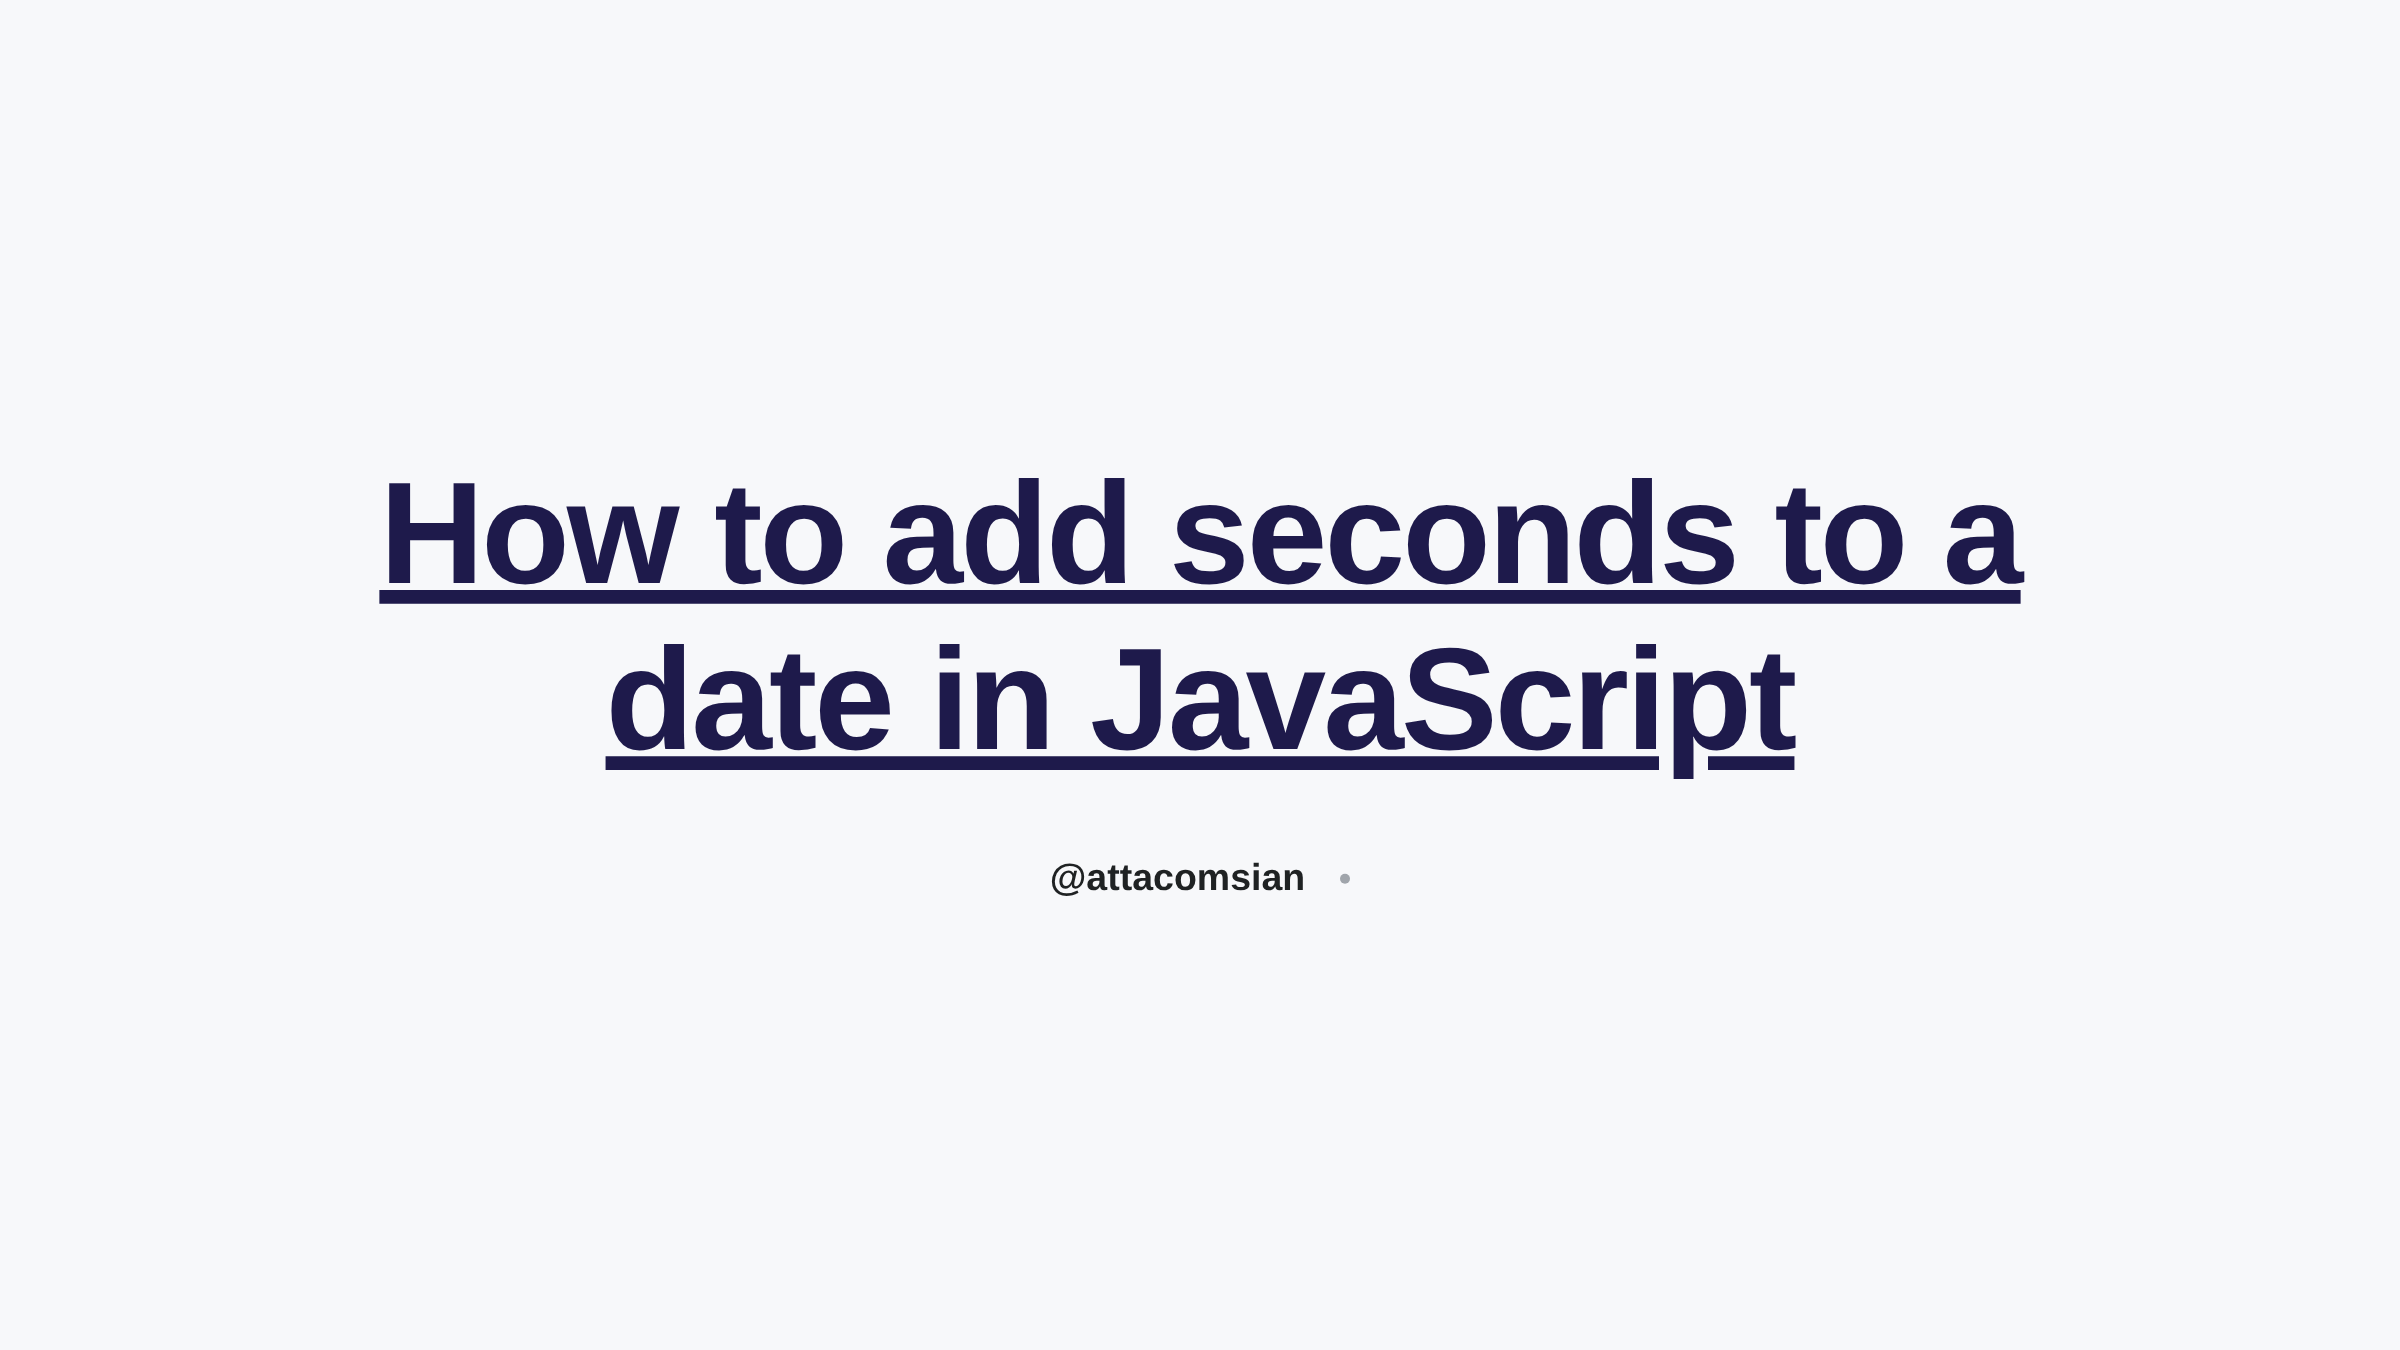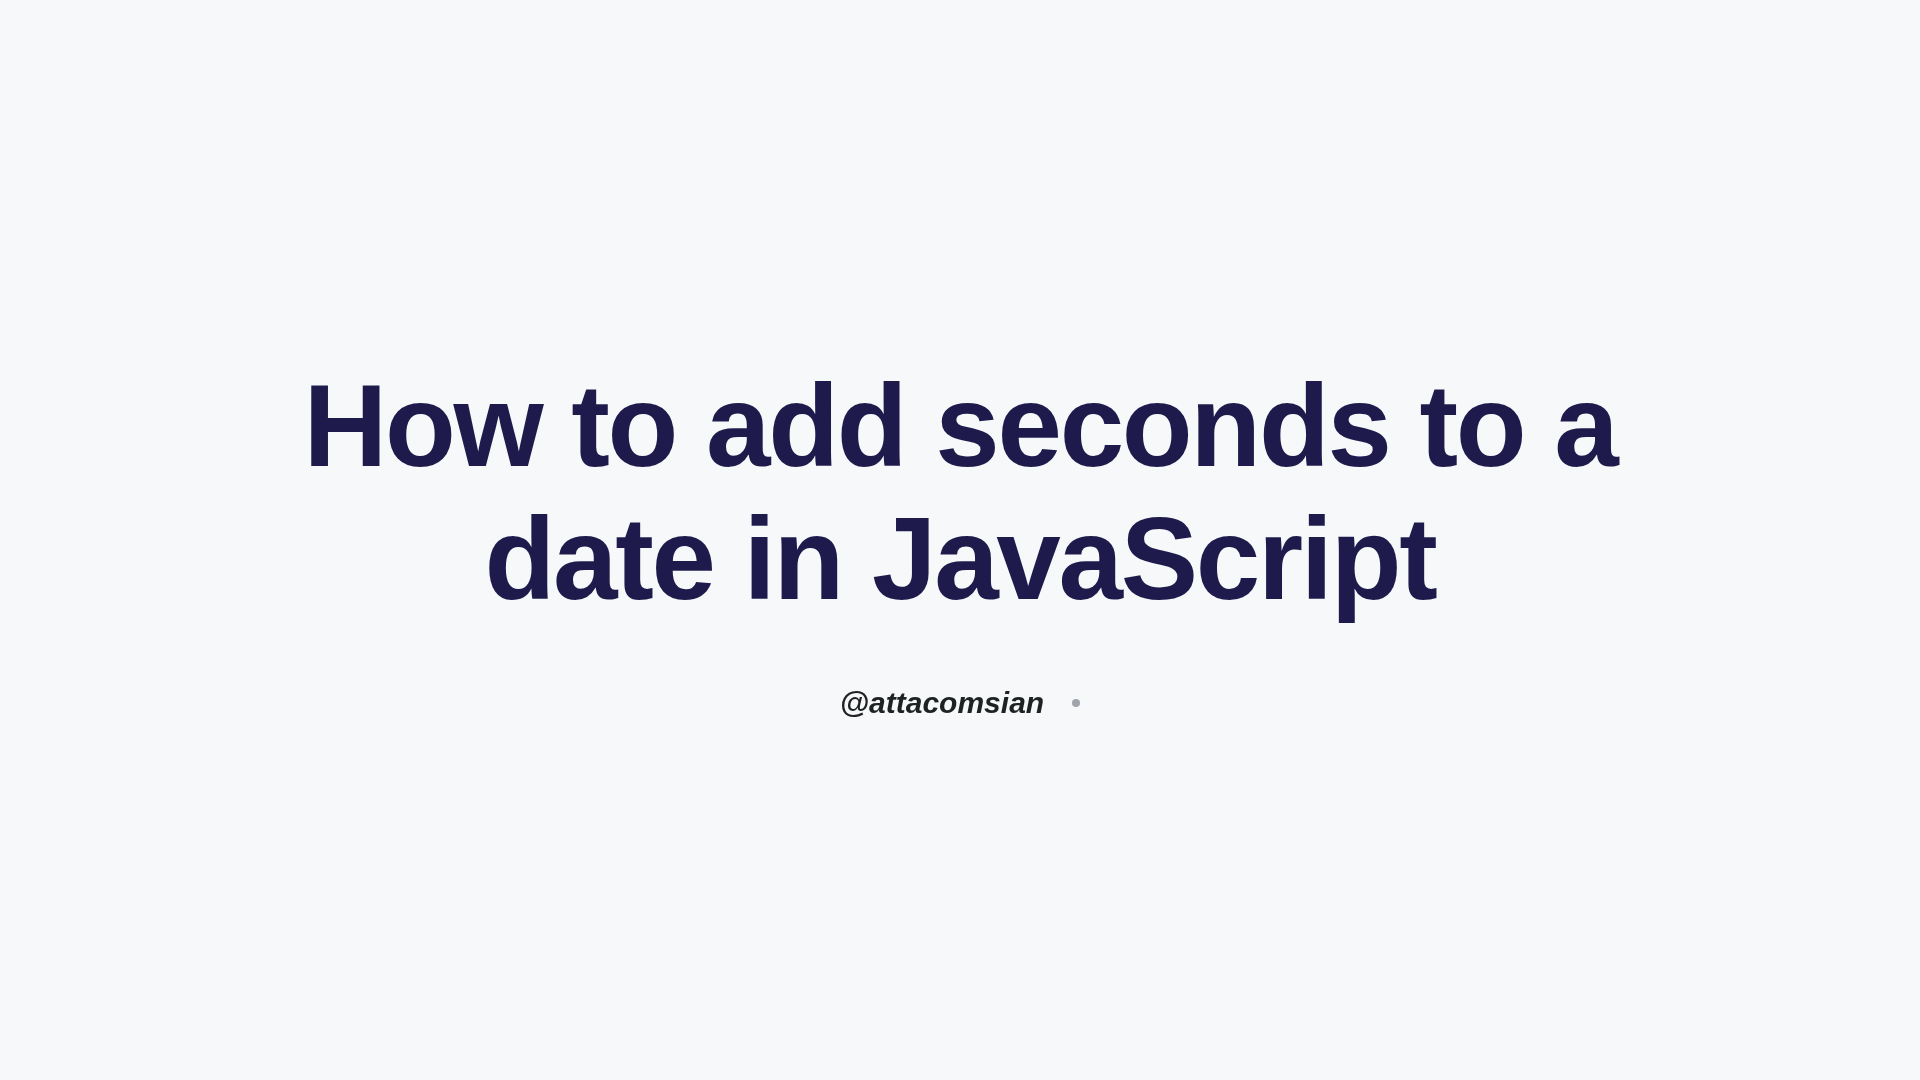--- a/index.html
+++ b/index.html
@@ -25,31 +25,31 @@
       padding: 0 40px;
     }
     
     .title {
       font-size: 116px;
       font-weight: 800;
       line-height: 1.15;
       color: #1e1a4b;
       letter-spacing: -0.02em;
       margin-bottom: 60px;
+      text-decoration: underline;
     }
     
     .meta {
       display: flex;
       align-items: center;
       justify-content: center;
       gap: 28px;
       font-size: 30px;
       font-weight: 700;
       color: #1f2223;
-      font-style: italic;
     }
     
     .separator {
       width: 8px;
       height: 8px;
       border-radius: 50%;
       background-color: #a0a5ab;
       display: inline-block;
     }
   </style>

